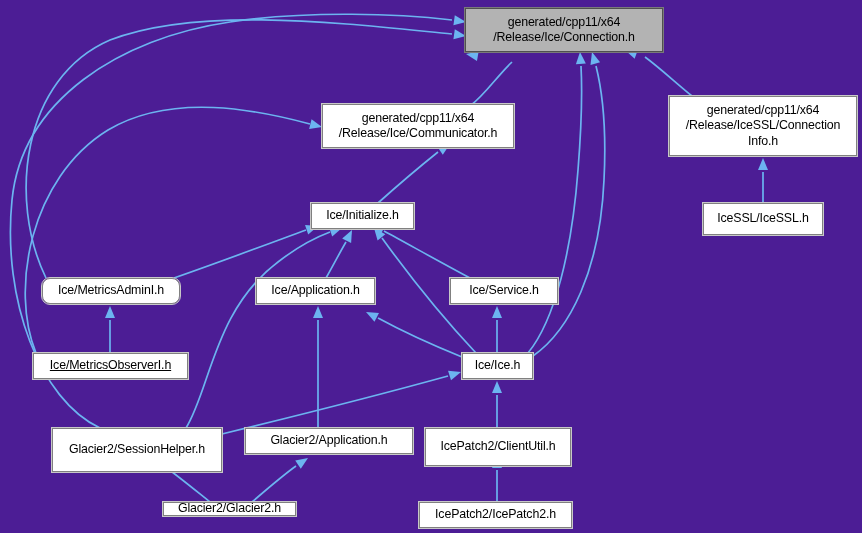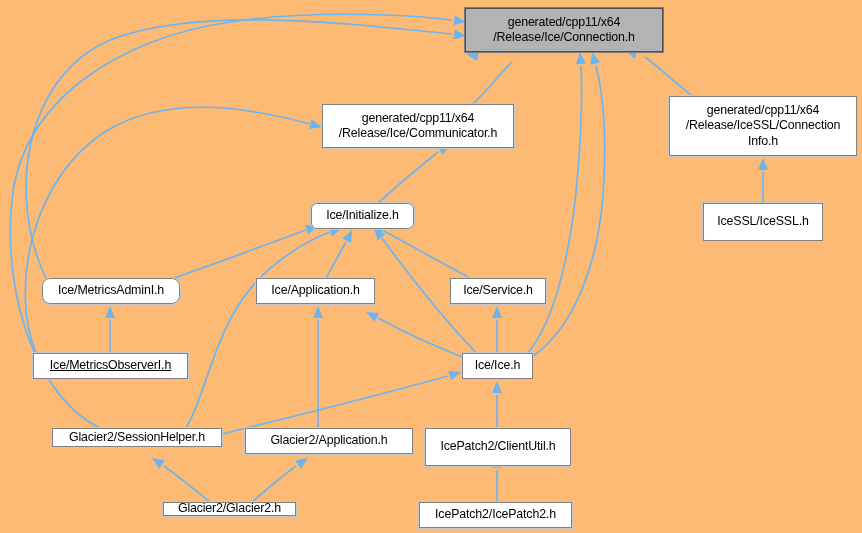--- a/index.html
+++ b/index.html
@@ -46,21 +46,21 @@
   }
   .node-label {
     display: block;
     white-space: pre-line;
     padding: 0 4px;
   }
 </style>
 </head>
 <body>
 
-<div id="graph-canvas" style="background: #fdba74;">
+<div id="graph-canvas" style="background: #4c1d95;">
   <svg id="edge-layer" viewBox="0 0 862 533" width="862" height="533" xmlns="http://www.w3.org/2000/svg">
       <g>
         <path d="M 470,106 C 485,95 497,76 512,62" fill="none" stroke="#6cb4f0" stroke-width="1.7"></path>
         <polygon points="466,54 478.67924693159233,51.1300353229166 476.9658351840798,60.98215287111334" fill="#6cb4f0"></polygon>
       </g>
       <g>
         <path d="M 692,96 C 677,84 660,68 645,57" fill="none" stroke="#6cb4f0" stroke-width="1.7"></path>
         <polygon points="625,50 637.9780524000328,49.24491331490719 634.6745481527516,58.68349687856736" fill="#6cb4f0"></polygon>
       </g>
       <g>
@@ -148,25 +148,25 @@
         <polygon points="497,456 502,468 492,468" fill="#6cb4f0"></polygon>
       </g>
     </svg>
 <div class="node root" style="left: 465px; top: 8px; width: 198px; height: 44px;"><span class="node-label">generated/cpp11/x64
 /Release/Ice/Connection.h</span></div>
     <div class="node" style="left: 322px; top: 104px; width: 192px; height: 44px;"><span class="node-label">generated/cpp11/x64
 /Release/Ice/Communicator.h</span></div>
     <div class="node" style="left: 669px; top: 96px; width: 188px; height: 60px;"><span class="node-label">generated/cpp11/x64
 /Release/IceSSL/Connection
 Info.h</span></div>
-    <div class="node" style="left: 703px; top: 203px; width: 120px; height: 38px;"><span class="node-label">IceSSL/IceSSL.h</span></div>
-    <div class="node" style="left: 311px; top: 203px; width: 103px; height: 26px; border-radius: 6px;"><span class="node-label">Ice/Initialize.h</span></div>
+    <div class="node" style="left: 703px; top: 203px; width: 120px; height: 32px;"><span class="node-label">IceSSL/IceSSL.h</span></div>
+    <div class="node" style="left: 311px; top: 203px; width: 103px; height: 26px;"><span class="node-label">Ice/Initialize.h</span></div>
     <div class="node" style="left: 42px; top: 278px; width: 138px; height: 26px; border-radius: 8px;"><span class="node-label">Ice/MetricsAdminI.h</span></div>
     <div class="node" style="left: 256px; top: 278px; width: 119px; height: 26px;"><span class="node-label">Ice/Application.h</span></div>
-    <div class="node" style="left: 450px; top: 278px; width: 96px; height: 26px;"><span class="node-label">Ice/Service.h</span></div>
+    <div class="node" style="left: 450px; top: 278px; width: 108px; height: 26px;"><span class="node-label">Ice/Service.h</span></div>
     <div class="node" style="left: 33px; top: 353px; width: 155px; height: 26px; text-decoration: underline;"><span class="node-label">Ice/MetricsObserverI.h</span></div>
     <div class="node" style="left: 462px; top: 353px; width: 71px; height: 26px;"><span class="node-label">Ice/Ice.h</span></div>
-    <div class="node" style="left: 52px; top: 428px; width: 170px; height: 19px;"><span class="node-label">Glacier2/SessionHelper.h</span></div>
+    <div class="node" style="left: 52px; top: 428px; width: 170px; height: 44px;"><span class="node-label">Glacier2/SessionHelper.h</span></div>
     <div class="node" style="left: 245px; top: 428px; width: 168px; height: 26px;"><span class="node-label">Glacier2/Application.h</span></div>
     <div class="node" style="left: 425px; top: 428px; width: 146px; height: 38px;"><span class="node-label">IcePatch2/ClientUtil.h</span></div>
     <div class="node" style="left: 163px; top: 502px; width: 133px; height: 14px;"><span class="node-label">Glacier2/Glacier2.h</span></div>
     <div class="node" style="left: 419px; top: 502px; width: 153px; height: 26px;"><span class="node-label">IcePatch2/IcePatch2.h</span></div>
   </div>
 
 </body></html>

